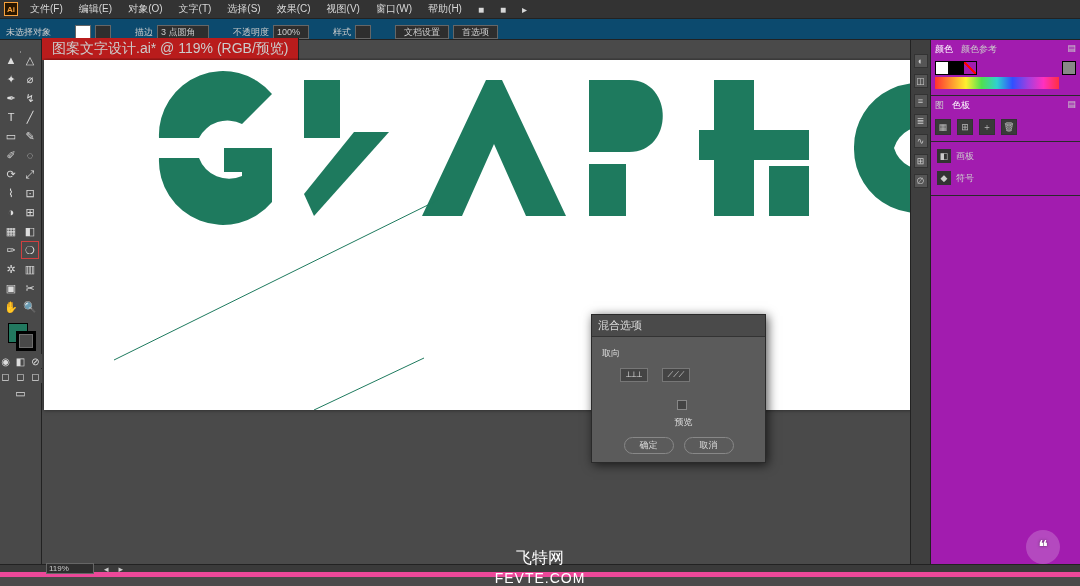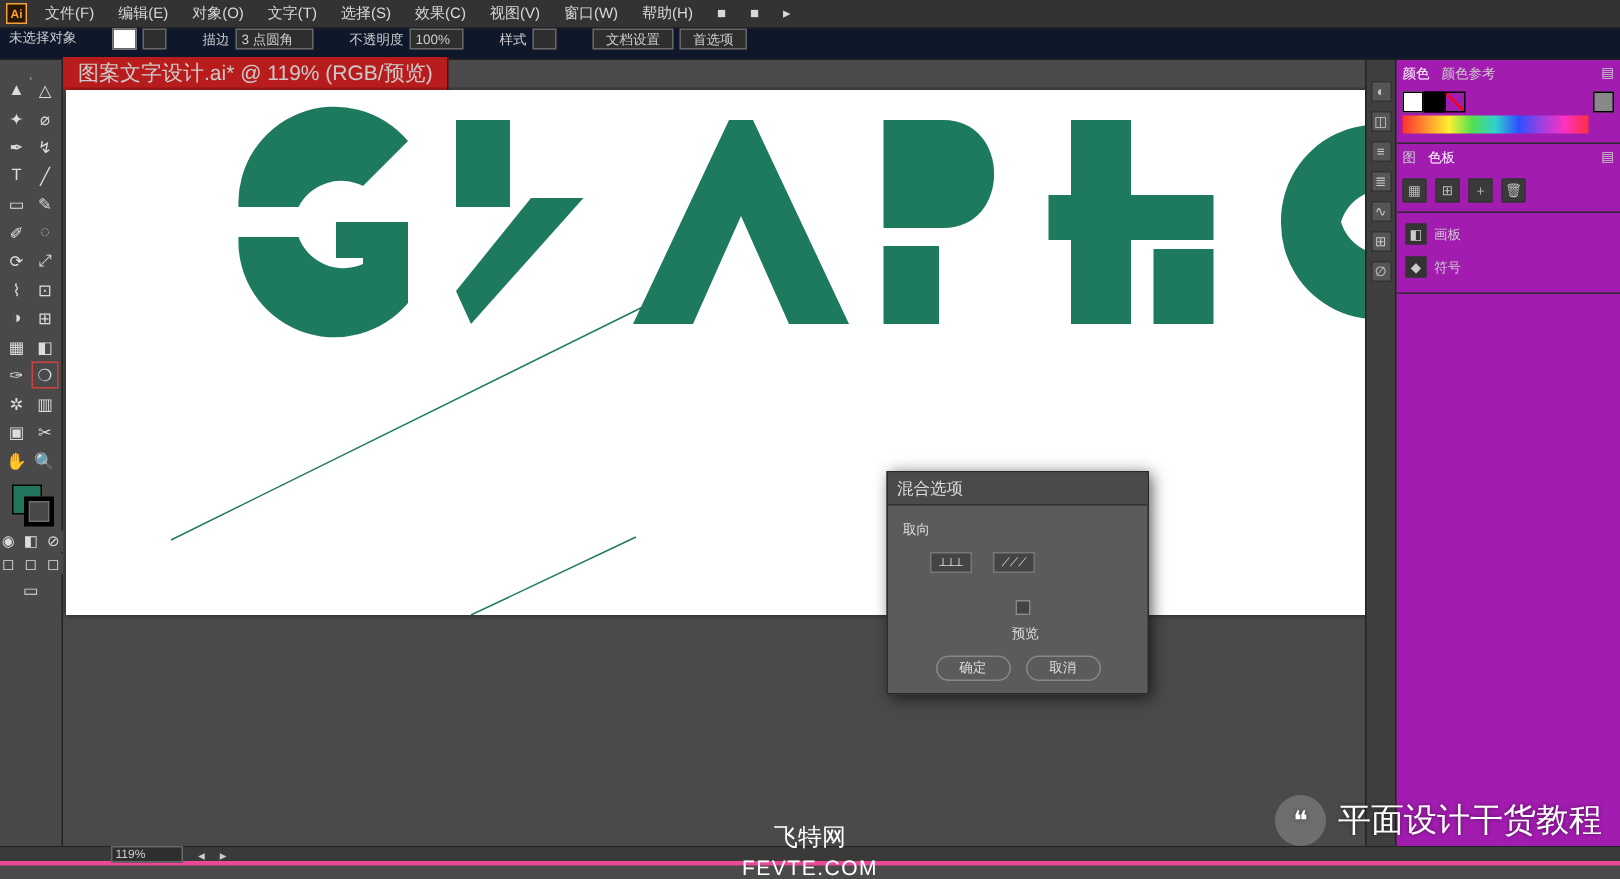--- a/index.html
+++ b/index.html
@@ -24,22 +24,22 @@
   .menubar .mi { padding: 0 8px; cursor: pointer; }
   .menubar .right { margin-left: auto; display:flex; align-items:center; gap:6px; padding-right:6px;}
   .menubar .srch {
     width: 110px; height: 12px; background: #2a2a2a; border:1px solid #555;
     font-size:9px; padding-left:3px; color:#999;
   }
   .winbtn { width:22px; height:14px; display:flex; align-items:center; justify-content:center; font-size:10px;}
 
   
   .controlbar {
-    height: 22px; background: #0f172a; border-top:1px solid #222; border-bottom:1px solid #222;
-    display:flex; align-items:flex-start; font-size:9px; color:#ccc; padding: 0 6px; gap:24px;
+    height: 22px; background: #0c4a6e; border-top:1px solid #222; border-bottom:1px solid #222;
+    display:flex; align-items:flex-end; font-size:9px; color:#ccc; padding: 0 6px; gap:24px;
   }
   .ctrl-seg { display:flex; align-items:center; gap:4px;}
   .ctrl-input {
     height:14px; background:#2e2e2e; border:1px solid #666; color:#ccc; font-size:9px;
     padding:0 3px; display:flex; align-items:center;
   }
 
   
   .workspace {
     position: absolute; top: 40px; bottom: 22px; left:0; right:0;
@@ -141,21 +141,21 @@
   .collapsed-tabs .ct { width:14px; height:14px; background:#555; border:1px solid #333; font-size:9px;
     display:flex; align-items:center; justify-content:center; cursor:pointer;}
 
   
   .statusbar {
     position:absolute; left:0; right:0; bottom:0; height:22px;
     background:#4a4a4a; border-top:1px solid #222;
   }
   .status-inner {
     display:flex; align-items:center; height:12px; background:#3a3a3a;
-    border-bottom:3px solid #ec4899; font-size:9px; padding-left:74px; gap:10px;
+    border-bottom:5px solid #ec4899; font-size:9px; padding-left:46px; gap:10px;
   }
   .zoomfld { width:48px; height:11px; background:#2e2e2e; border:1px solid #666;
     font-size:8px; padding-left:2px; color:#ccc;}
 
   
   .overlay1 {
     position:absolute; left:0; right:0; bottom:0; height:50px;
     display:flex; flex-direction:column; align-items:center; justify-content:flex-end;
     color:#fff; font-size:14px; pointer-events:none;
   }
@@ -422,14 +422,13 @@
     <span>▸</span>
   </div>
 </div>
 
 <div class="overlay1">
   <div class="l1">飞特网</div>
   <div class="l2">FEVTE.COM</div>
 </div>
 <div class="overlay2">
   <div class="wx-logo">❝</div>
-  <span>平面设计干货教程</span>
 </div>
 
 </body></html>

